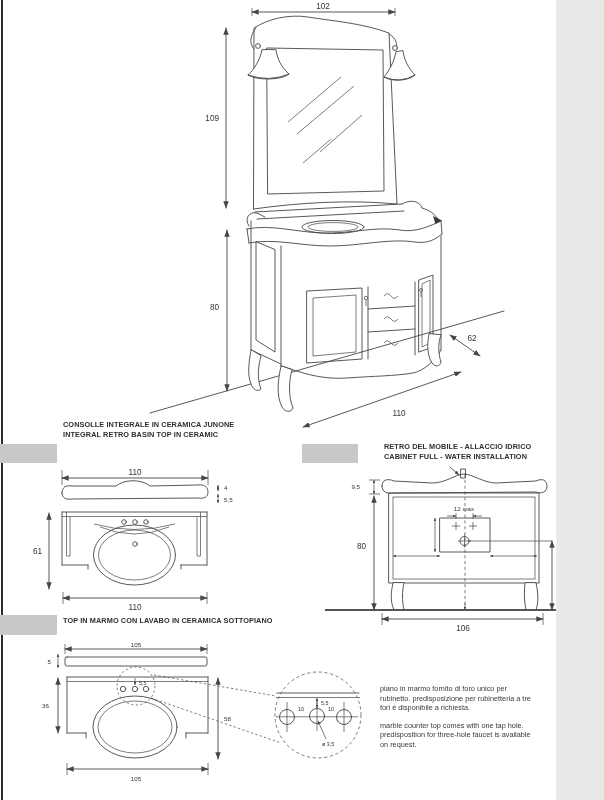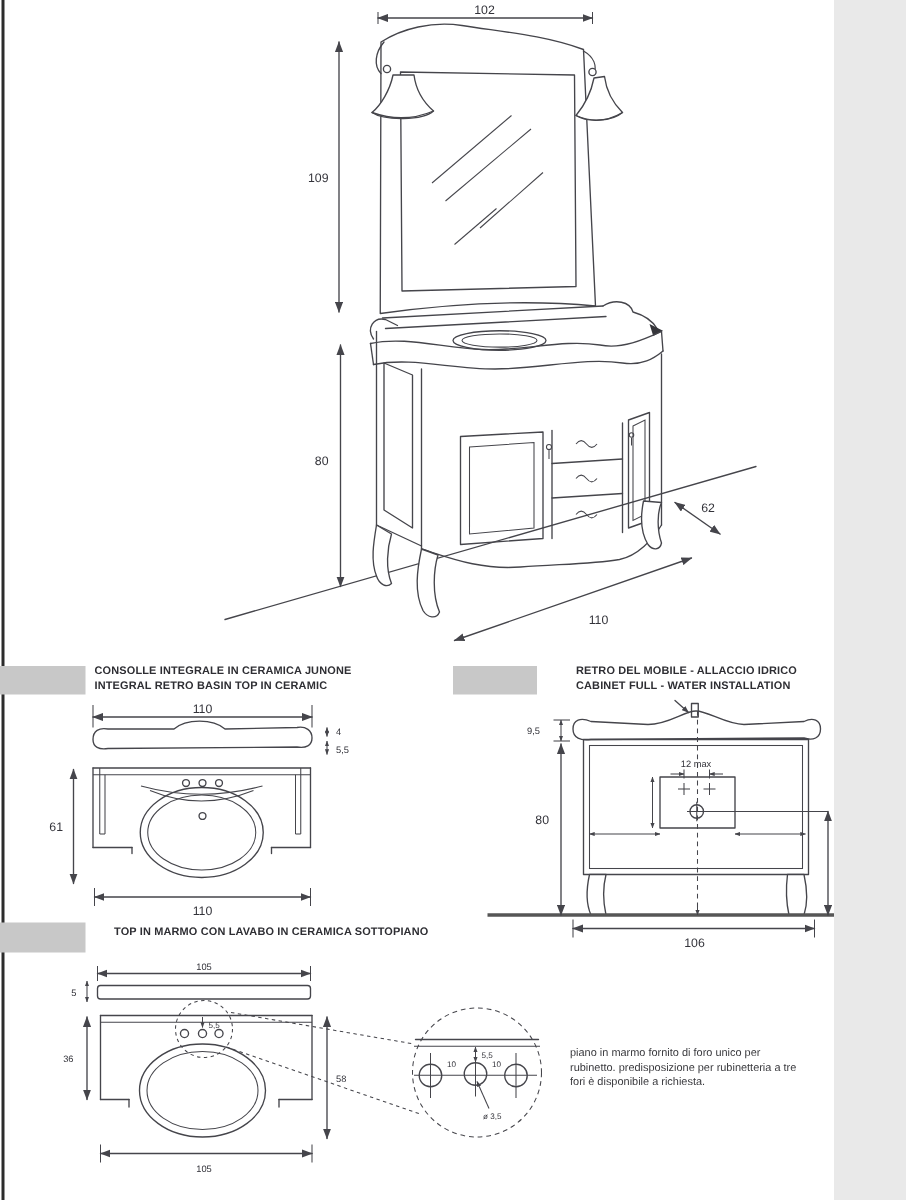--- a/index.html
+++ b/index.html
@@ -4,21 +4,21 @@
 <style>
   html,body{margin:0;padding:0;background:#e9e9e9}
   .page{position:relative;width:556px;height:800px;background:#ffffff;overflow:hidden;
         font-family:"Liberation Sans",sans-serif}
   .page-border{position:absolute;left:1px;top:0;width:2px;height:800px;background:#2c2c2c}
   .layer{position:absolute;display:block;overflow:visible}
   .hdr-bar{position:absolute;background:#c8c8c8}
   .hdr{position:absolute;color:#2e2e33;font-size:7.3px;font-weight:700;line-height:9.9px;
        letter-spacing:.1px;white-space:nowrap}
   .note{position:absolute;width:152px;color:#3a3a3e;font-size:7.3px;line-height:9.6px}
-  .note p{margin:16px 0 8px 0}
+  .note p{margin:3px 0 8px 0}
   .ln{stroke:#45454b;stroke-width:.9;fill:none;stroke-linecap:round;stroke-linejoin:round}
   .lt{stroke:#45454b;stroke-width:.7;fill:none}
   .fw{fill:#ffffff}
   .fd{fill:#35353a;stroke:none}
   .dsh{stroke-dasharray:3.2,2.6}
   .dsh2{stroke-dasharray:2.3,2.3}
   .floor{stroke:#565656;stroke-width:2.2}
   text{fill:#33333a;font-family:"Liberation Sans",sans-serif}
   .d8{font-size:8.2px}.d6{font-size:6.2px}.d5{font-size:5.4px}
 </style>
@@ -129,33 +129,33 @@
       <line class="ln" x1="450" y1="335" x2="480" y2="356" marker-start="url(#ar)" marker-end="url(#ar)"></line>
       <text class="d8" x="472" y="341" text-anchor="middle">62</text>
     </g>
     <g>
       <line class="ln" x1="303" y1="427" x2="461" y2="372" marker-start="url(#ar)" marker-end="url(#ar)"></line>
       <text class="d8" x="399" y="416" text-anchor="middle">110</text>
     </g>
   </svg>
 
   <div class="hdr-bar" style="left:0;top:444;width:57px;height:19px;top:444px"></div>
-  <div class="hdr" style="left:63px;top:442px">
+  <div class="hdr" style="left:63px;top:420px">
     <div>CONSOLLE INTEGRALE IN CERAMICA JUNONE</div>
     <div>INTEGRAL RETRO BASIN TOP IN CERAMIC</div>
   </div>
 
   <div class="hdr-bar" style="left:302px;top:444px;width:56px;height:19px"></div>
   <div class="hdr" style="left:384px;top:442px">
     <div>RETRO DEL MOBILE - ALLACCIO IDRICO</div>
     <div>CABINET FULL - WATER INSTALLATION</div>
   </div>
 
   <div class="hdr-bar" style="left:0;top:615px;width:57px;height:20px"></div>
-  <div class="hdr" style="left:76px;top:616px">
+  <div class="hdr" style="left:63px;top:616px">
     <div>TOP IN MARMO CON LAVABO IN CERAMICA SOTTOPIANO</div>
   </div>
 
   <svg class="layer" style="left:0;top:465px" width="300" height="152" viewBox="0 0 300 152">
     <g>
       <line class="lt" x1="62" y1="5" x2="62" y2="20"></line>
         <line class="lt" x1="208" y1="5" x2="208" y2="20"></line>
       <line class="ln" x1="62" y1="13" x2="208" y2="13" marker-start="url(#ar)" marker-end="url(#ar)"></line>
       <text class="d8" x="135" y="10" text-anchor="middle">110</text>
     </g>
@@ -326,14 +326,15 @@
       <text class="d5" x="321" y="65">5,5</text>
       <text class="d5" x="301" y="71" text-anchor="middle">10</text>
       <text class="d5" x="331" y="71" text-anchor="middle">10</text>
       <line class="lt" x1="318" y1="81" x2="326" y2="99" marker-start="url(#ars)"></line>
       <text class="d5" x="322" y="106">ø 3,5</text>
     </g>
   </svg>
 
   <div class="note" style="left:380px;top:681px">
     <p>piano in marmo fornito di foro unico per rubinetto. predisposizione per rubinetteria a tre fori è disponibile a richiesta.</p>
+    <p>marble counter top comes with one tap hole. predisposition for three-hole faucet is available on request.</p>
   </div>
 </div>
 
 </body></html>

